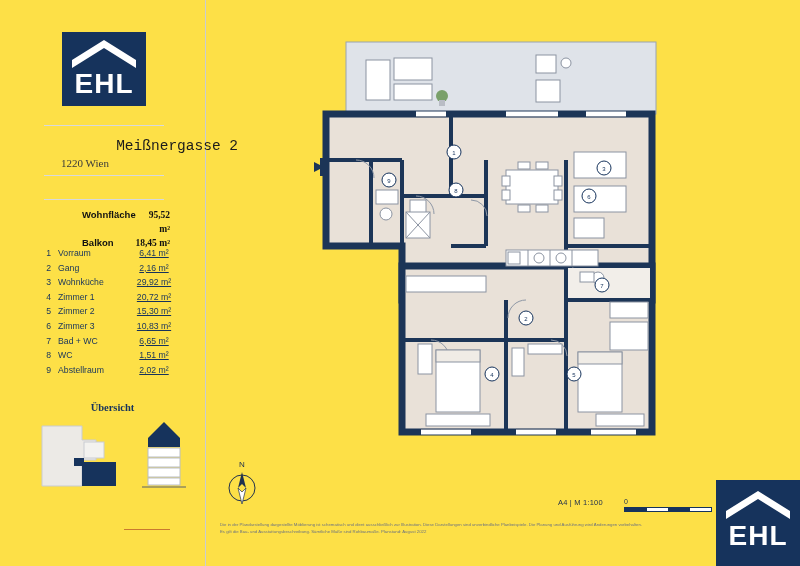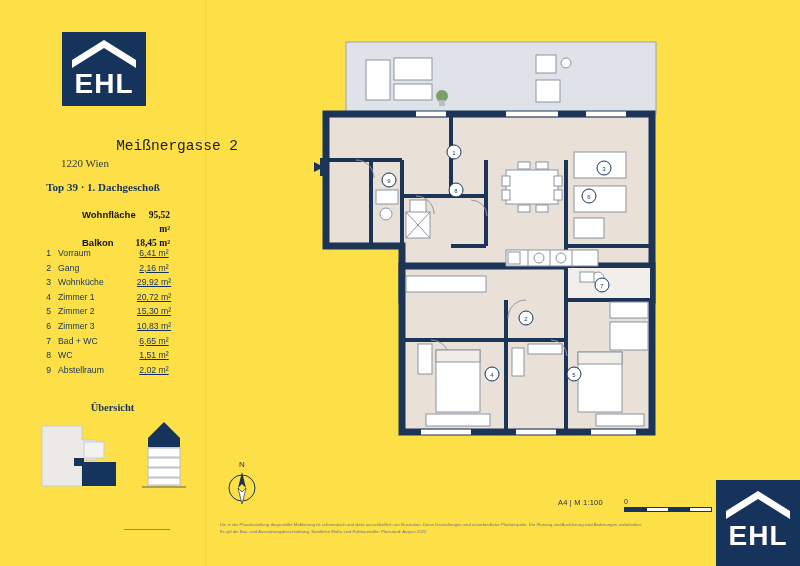--- a/index.html
+++ b/index.html
@@ -253,21 +253,20 @@
       <div class="ehl-text">EHL</div>
     </div>
 
     <div id="logo-rule"></div>
 
     <div class="addr1">Meißnergasse 2</div>
     <div class="addr2">1220 Wien</div>
 
     <div id="addr-rule"></div>
 
-    <div class="topline">Top 39 · 1. Dachgeschoß</div>
 
     <div id="top-rule"></div>
 
     <div id="areas">
       <div class="row">
         <span class="l">Wohnfläche</span>
         <span class="v">95,52 m²</span>
       </div>
       <div class="row">
         <span class="l">Balkon</span>

